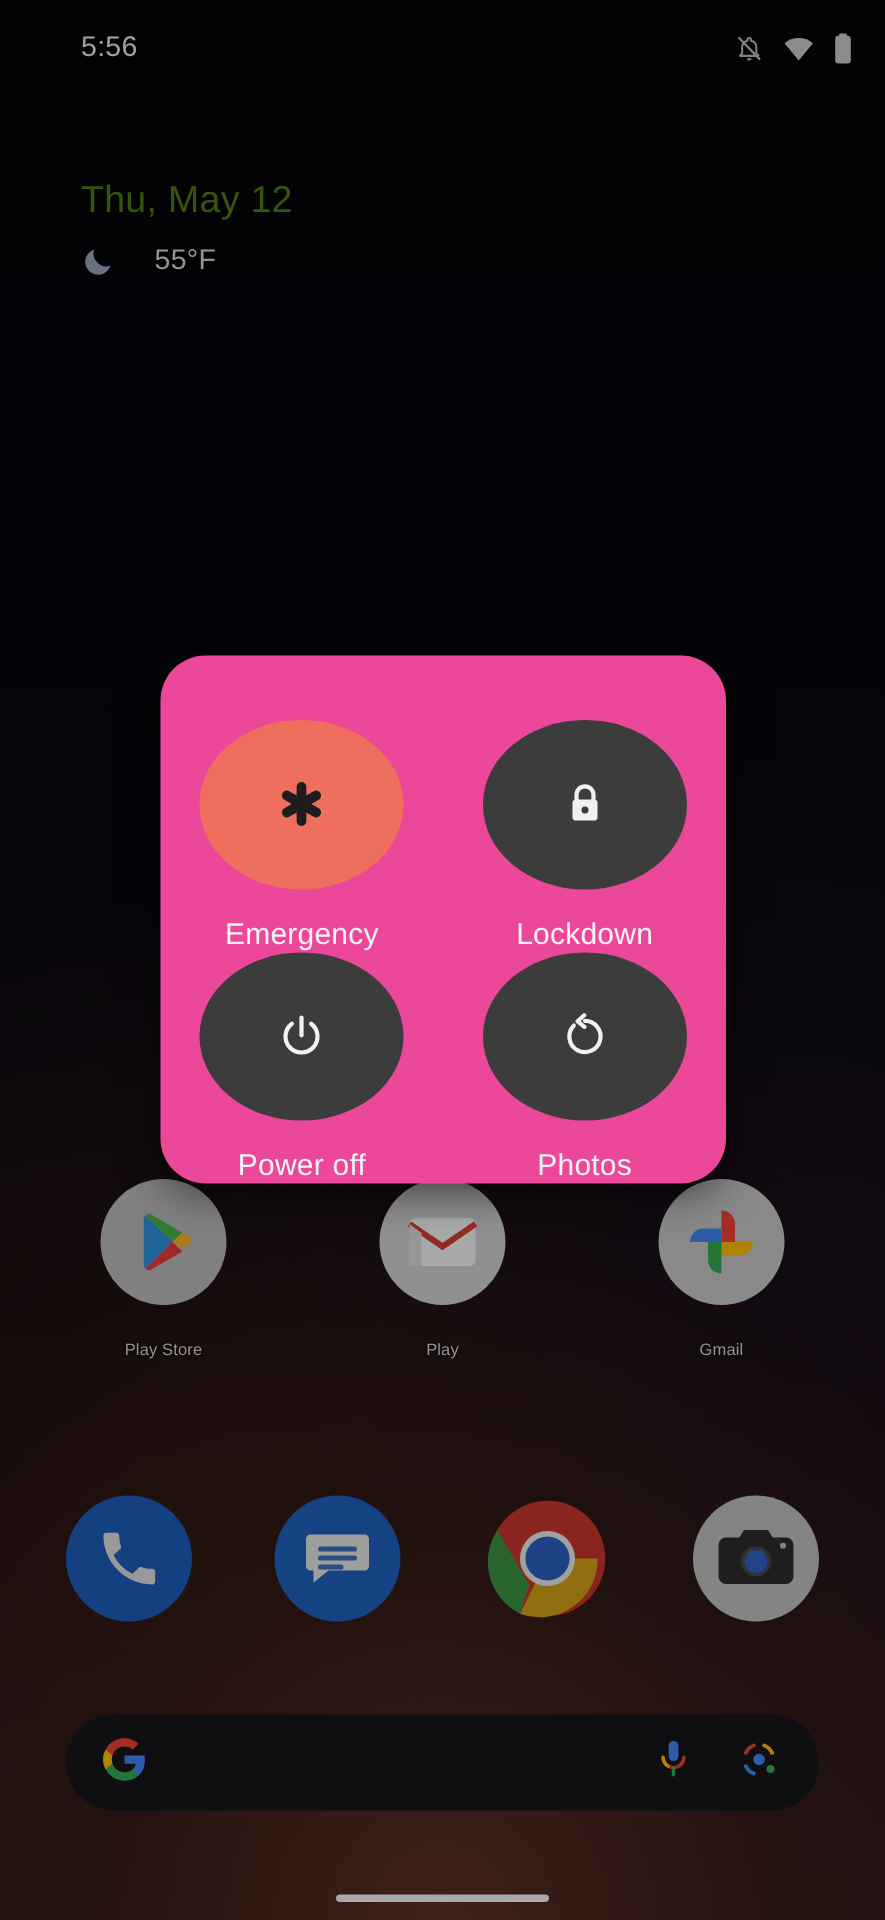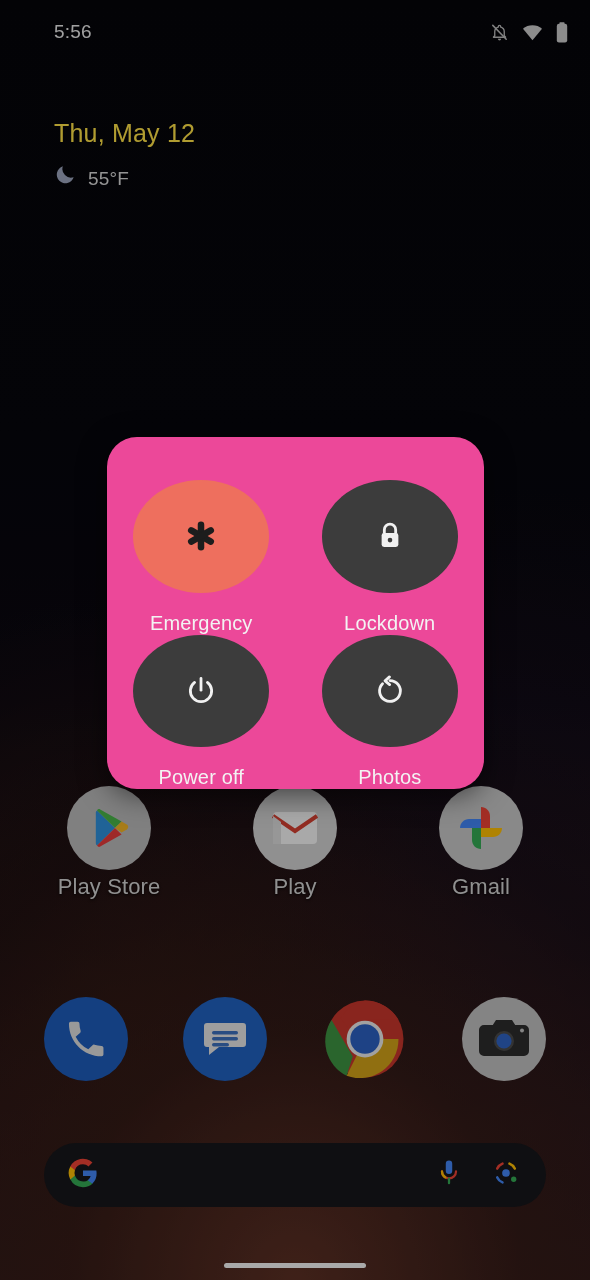--- a/index.html
+++ b/index.html
@@ -59,29 +59,29 @@
   .status-icons svg { display: block; }
 
   
   .glance {
     position: absolute;
     left: 54px;
     top: 118px;
     z-index: 6;
   }
   .glance-date {
-    color: #fde047;
+    color: #4d7c0f;
     font-size: 25px;
     letter-spacing: .2px;
     line-height: 30px;
   }
   .glance-weather {
     display: flex;
-    align-items: flex-end;
-    gap: 11px;
+    align-items: flex-start;
+    gap: 26px;
     margin-top: 15px;
   }
   .glance-temp {
     color: #d4d4d4;
     font-size: 19px;
     letter-spacing: .2px;
   }
 
   
   .app-row {
@@ -104,23 +104,23 @@
     width: 84px;
     height: 84px;
     border-radius: 50%;
     display: flex;
     align-items: center;
     justify-content: center;
     position: relative;
     overflow: hidden;
   }
   .app-label {
-    margin-top: 4px;
+    margin-top: 24px;
     color: #cfcfcf;
-    font-size: 22px;
+    font-size: 11px;
     letter-spacing: .1px;
     white-space: nowrap;
     text-shadow: 0 1px 3px rgba(0,0,0,.85);
   }
 
   
   .dock-row {
     position: absolute;
     left: 0; right: 0;
     top: 997px;

